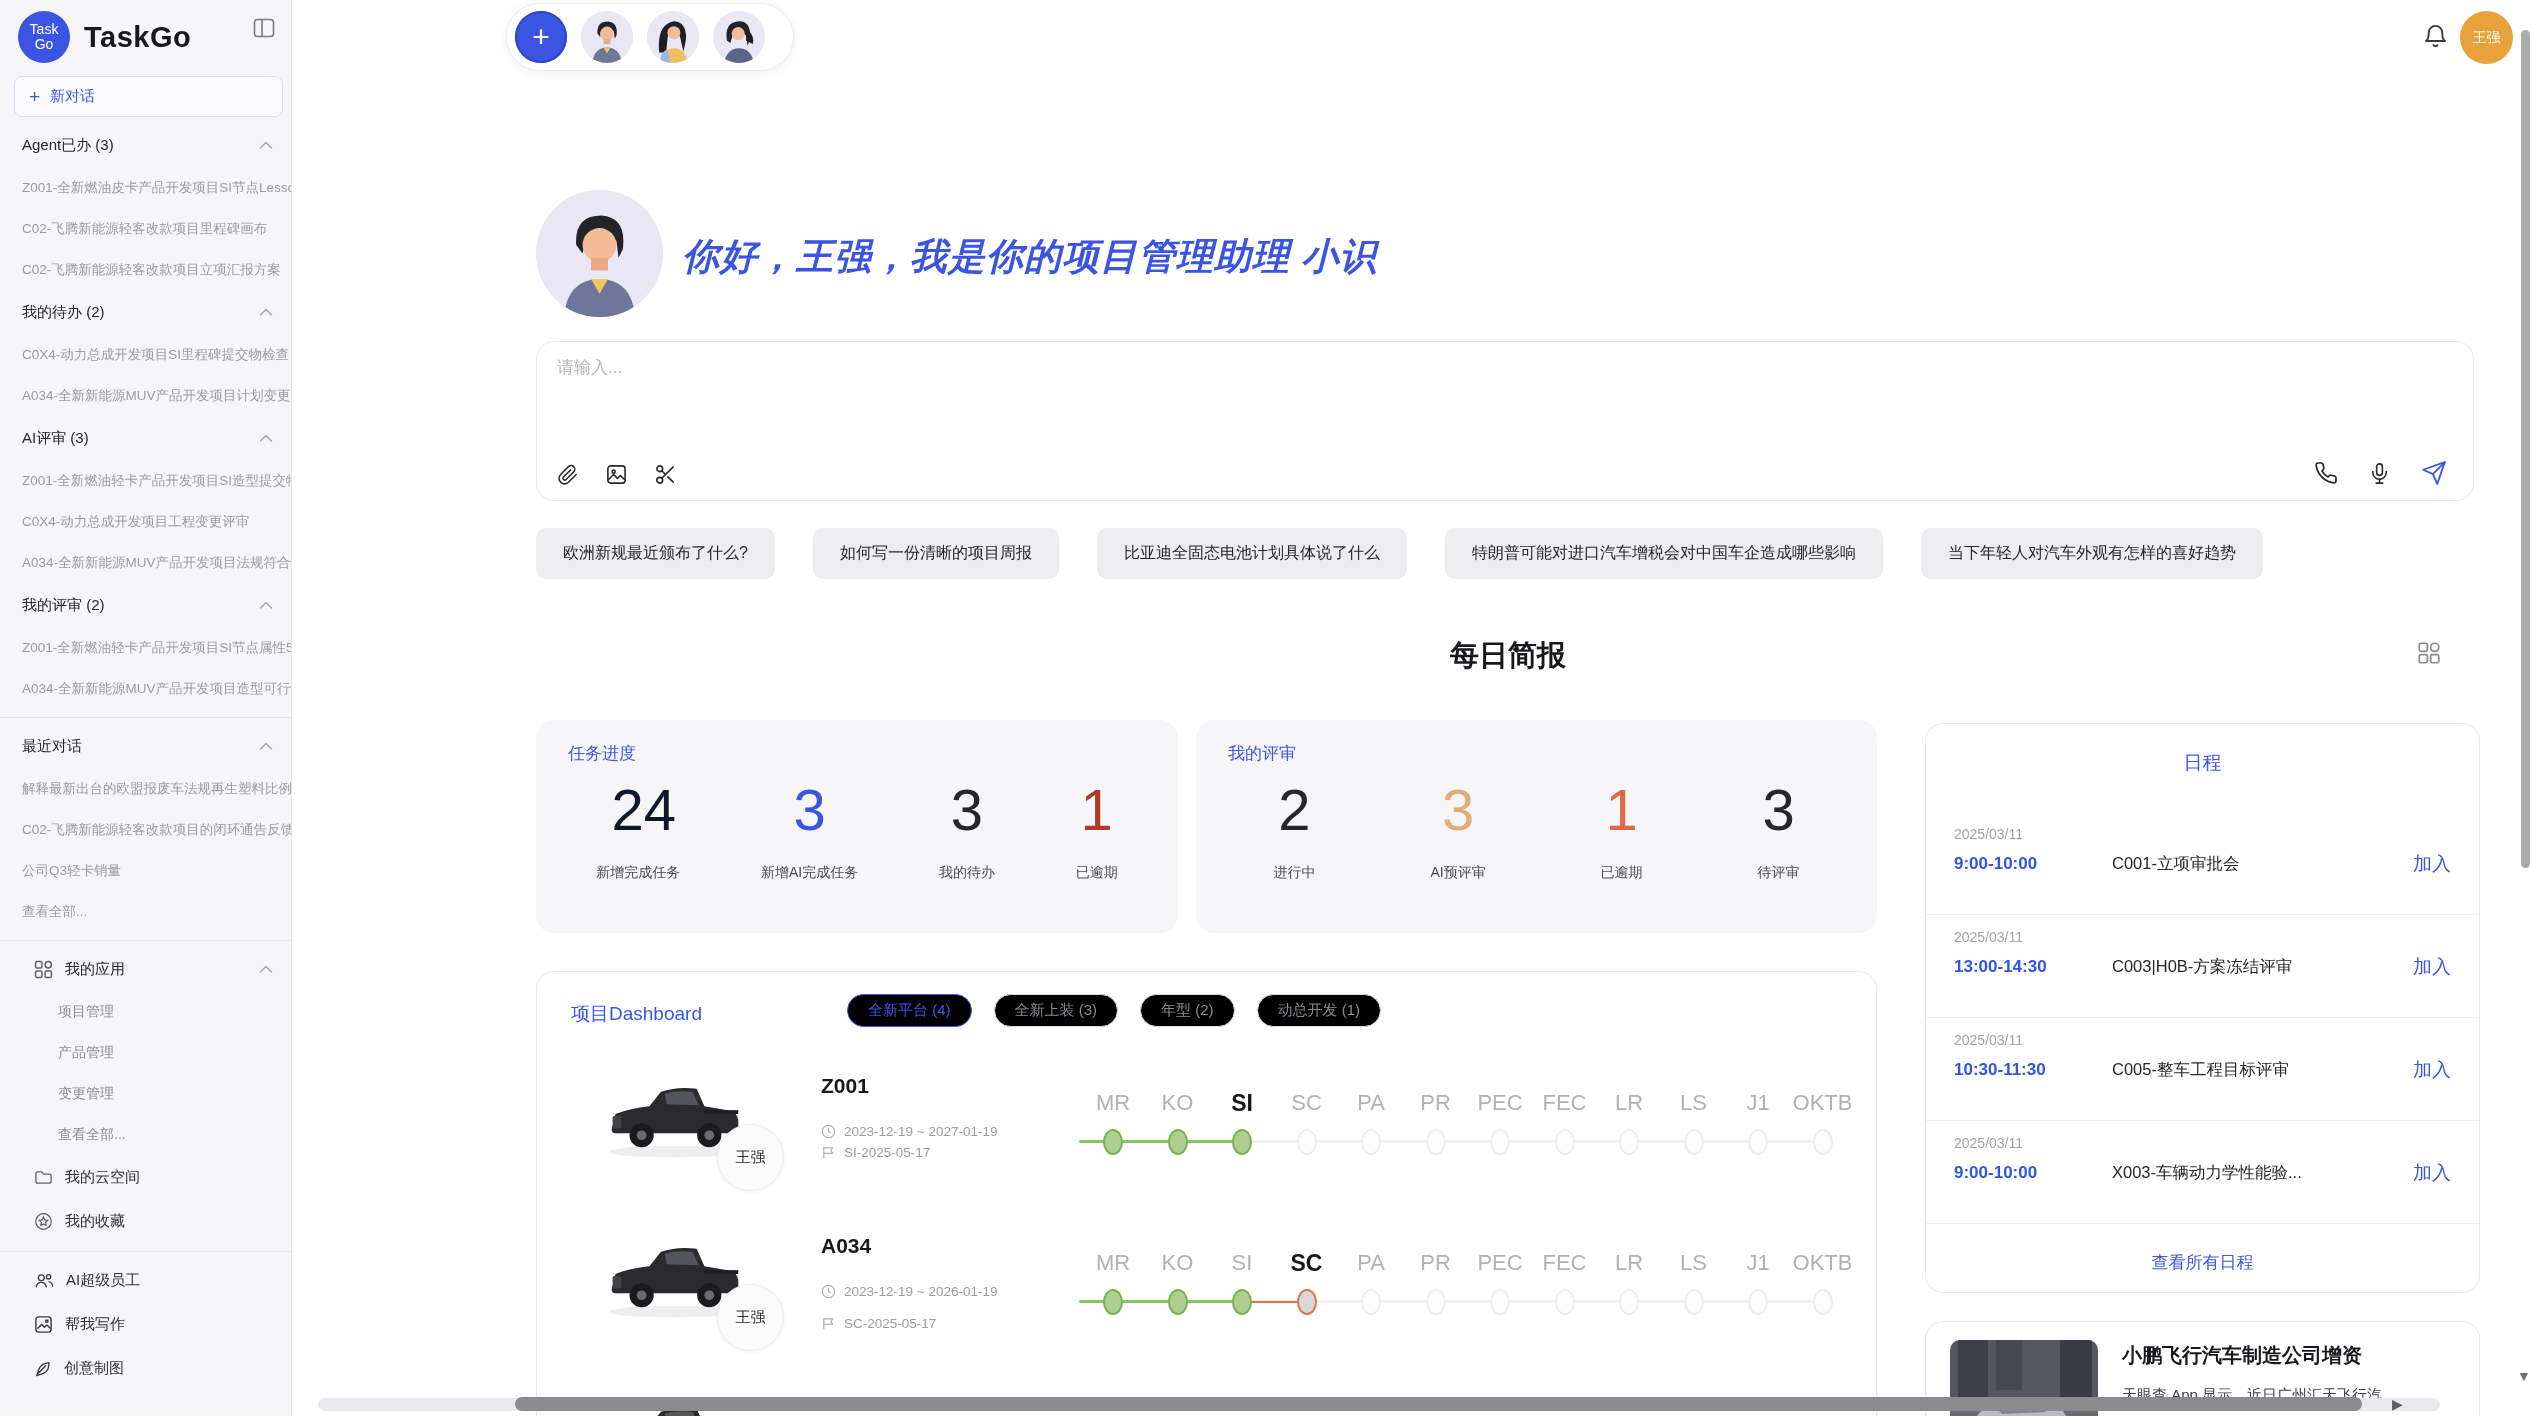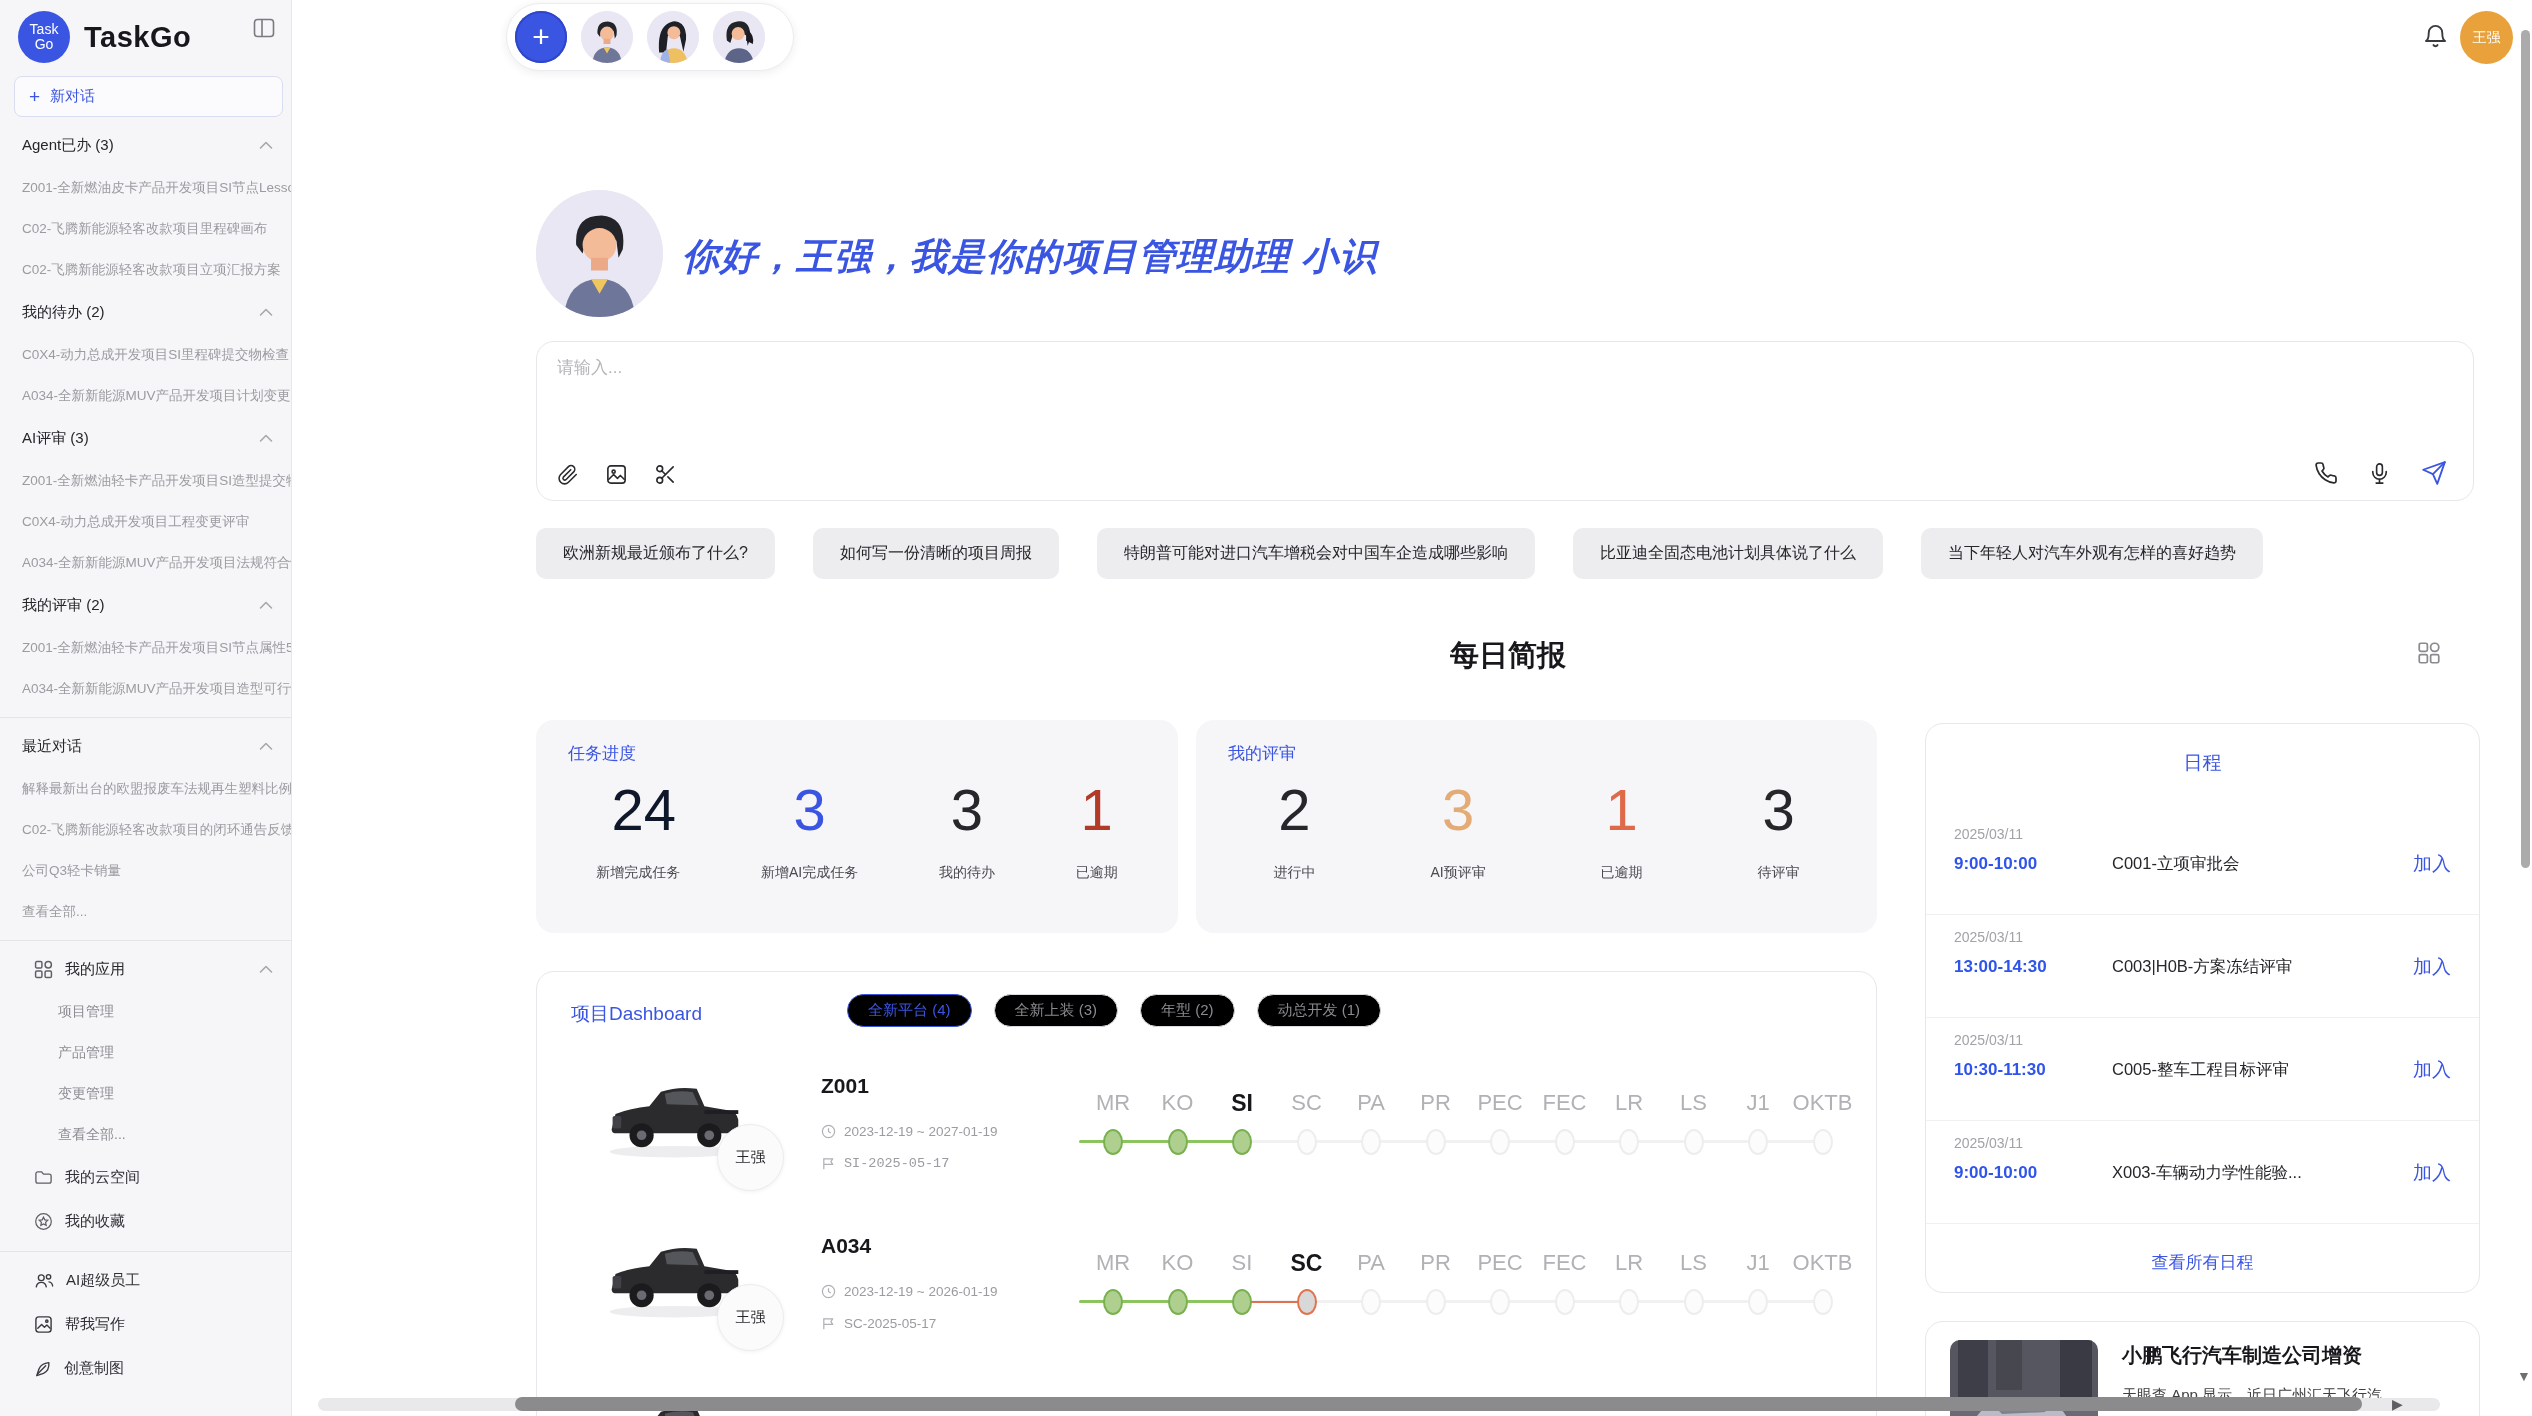--- a/index.html
+++ b/index.html
@@ -389,22 +389,22 @@
           <path d="M22 2L11 13"></path>
           <path d="M22 2l-7 20-4-9-9-4 20-7z"></path>
         </svg>
     </span>
   </div>
 </div>
 
 <div class="chips" id="chips">
     <div class="chip">欧洲新规最近颁布了什么?</div>
     <div class="chip">如何写一份清晰的项目周报</div>
+    <div class="chip">比亚迪全固态电池计划具体说了什么</div>
     <div class="chip">特朗普可能对进口汽车增税会对中国车企造成哪些影响</div>
-    <div class="chip">比亚迪全固态电池计划具体说了什么</div>
     <div class="chip">当下年轻人对汽车外观有怎样的喜好趋势</div>
   </div>
 
 <div class="brief-title">每日简报</div>
 <span class="brief-grid-icon">
   <svg width="26" height="26" viewBox="0 0 24 24" fill="none" stroke="currentColor" stroke-width="1.6">
       <rect x="3" y="3" width="7.5" height="7.5" rx="1.5"></rect>
       <rect x="13.5" y="3" width="7.5" height="7.5" rx="3.5"></rect>
       <rect x="3" y="13.5" width="7.5" height="7.5" rx="1.5"></rect>
       <rect x="13.5" y="13.5" width="7.5" height="7.5" rx="1.5"></rect>
@@ -480,21 +480,21 @@
         <div class="proj-code">Z001</div>
         <div class="proj-meta" style="top: 62px;">
           <span>
             <svg width="15" height="15" viewBox="0 0 16 16" fill="none" stroke="#b0b0b5" stroke-width="1.3">
               <circle cx="8" cy="8" r="6.5"></circle>
               <path d="M8 4.5V8l2.5 1.5"></path>
             </svg>
           </span>
           <span>2023-12-19 ~ 2027-01-19</span>
         </div>
-        <div class="proj-meta" style="top: 94px; font-family: Liberation Mono, monospace;">
+        <div class="proj-meta" style="top: 83px;">
           <span>
             <svg width="15" height="15" viewBox="0 0 16 16" fill="none" stroke="#b0b0b5" stroke-width="1.3" stroke-linejoin="round">
               <path d="M3 14V2.5"></path>
               <path d="M3 3h9.5l-2 3 2 3H3"></path>
             </svg>
           </span>
           <span>SI-2025-05-17</span>
         </div>
         <div class="track">
           <div class="ms-line" style="left: 20px; width: 709.5px; background: rgb(241, 241, 242);"></div>

